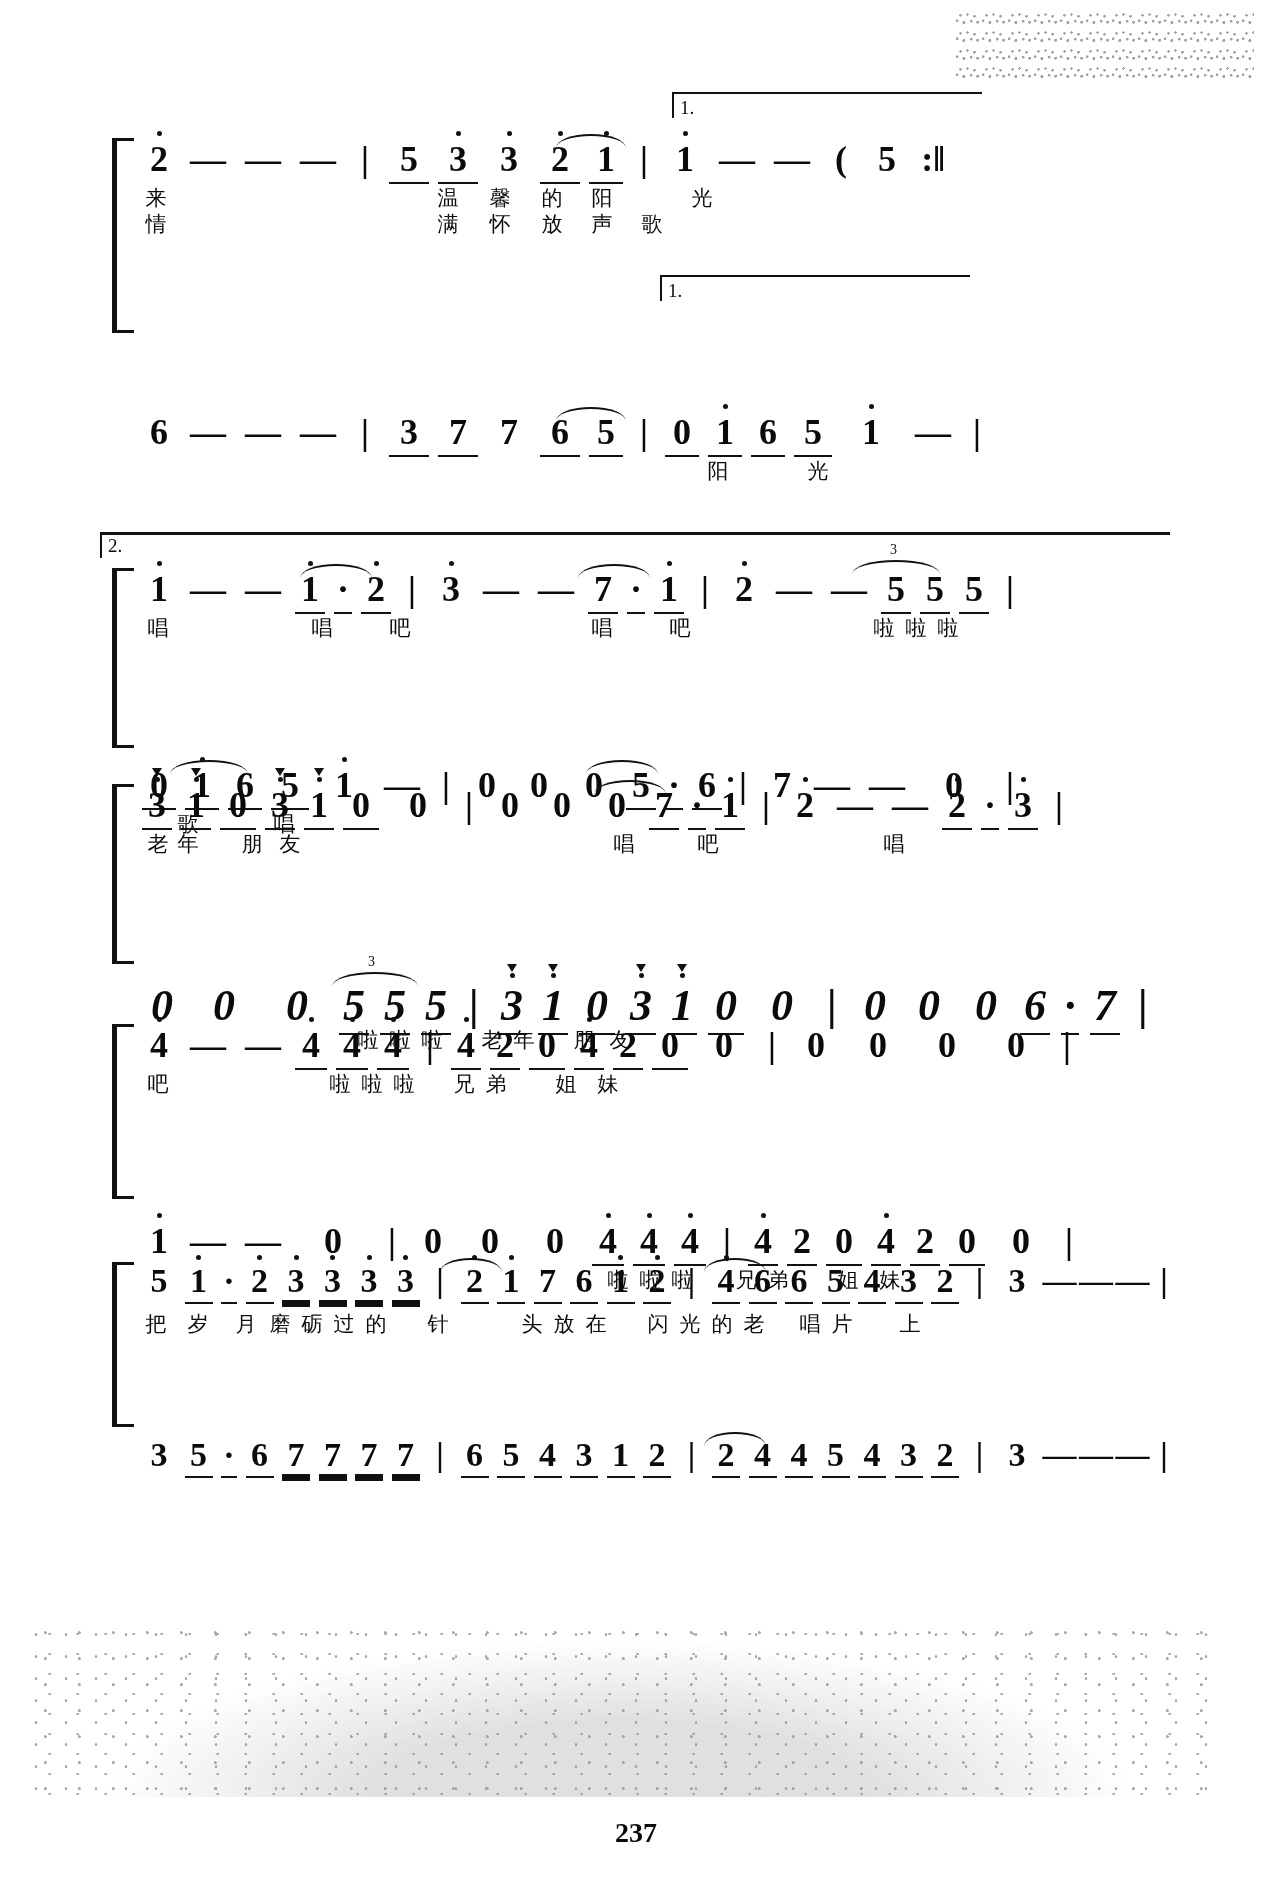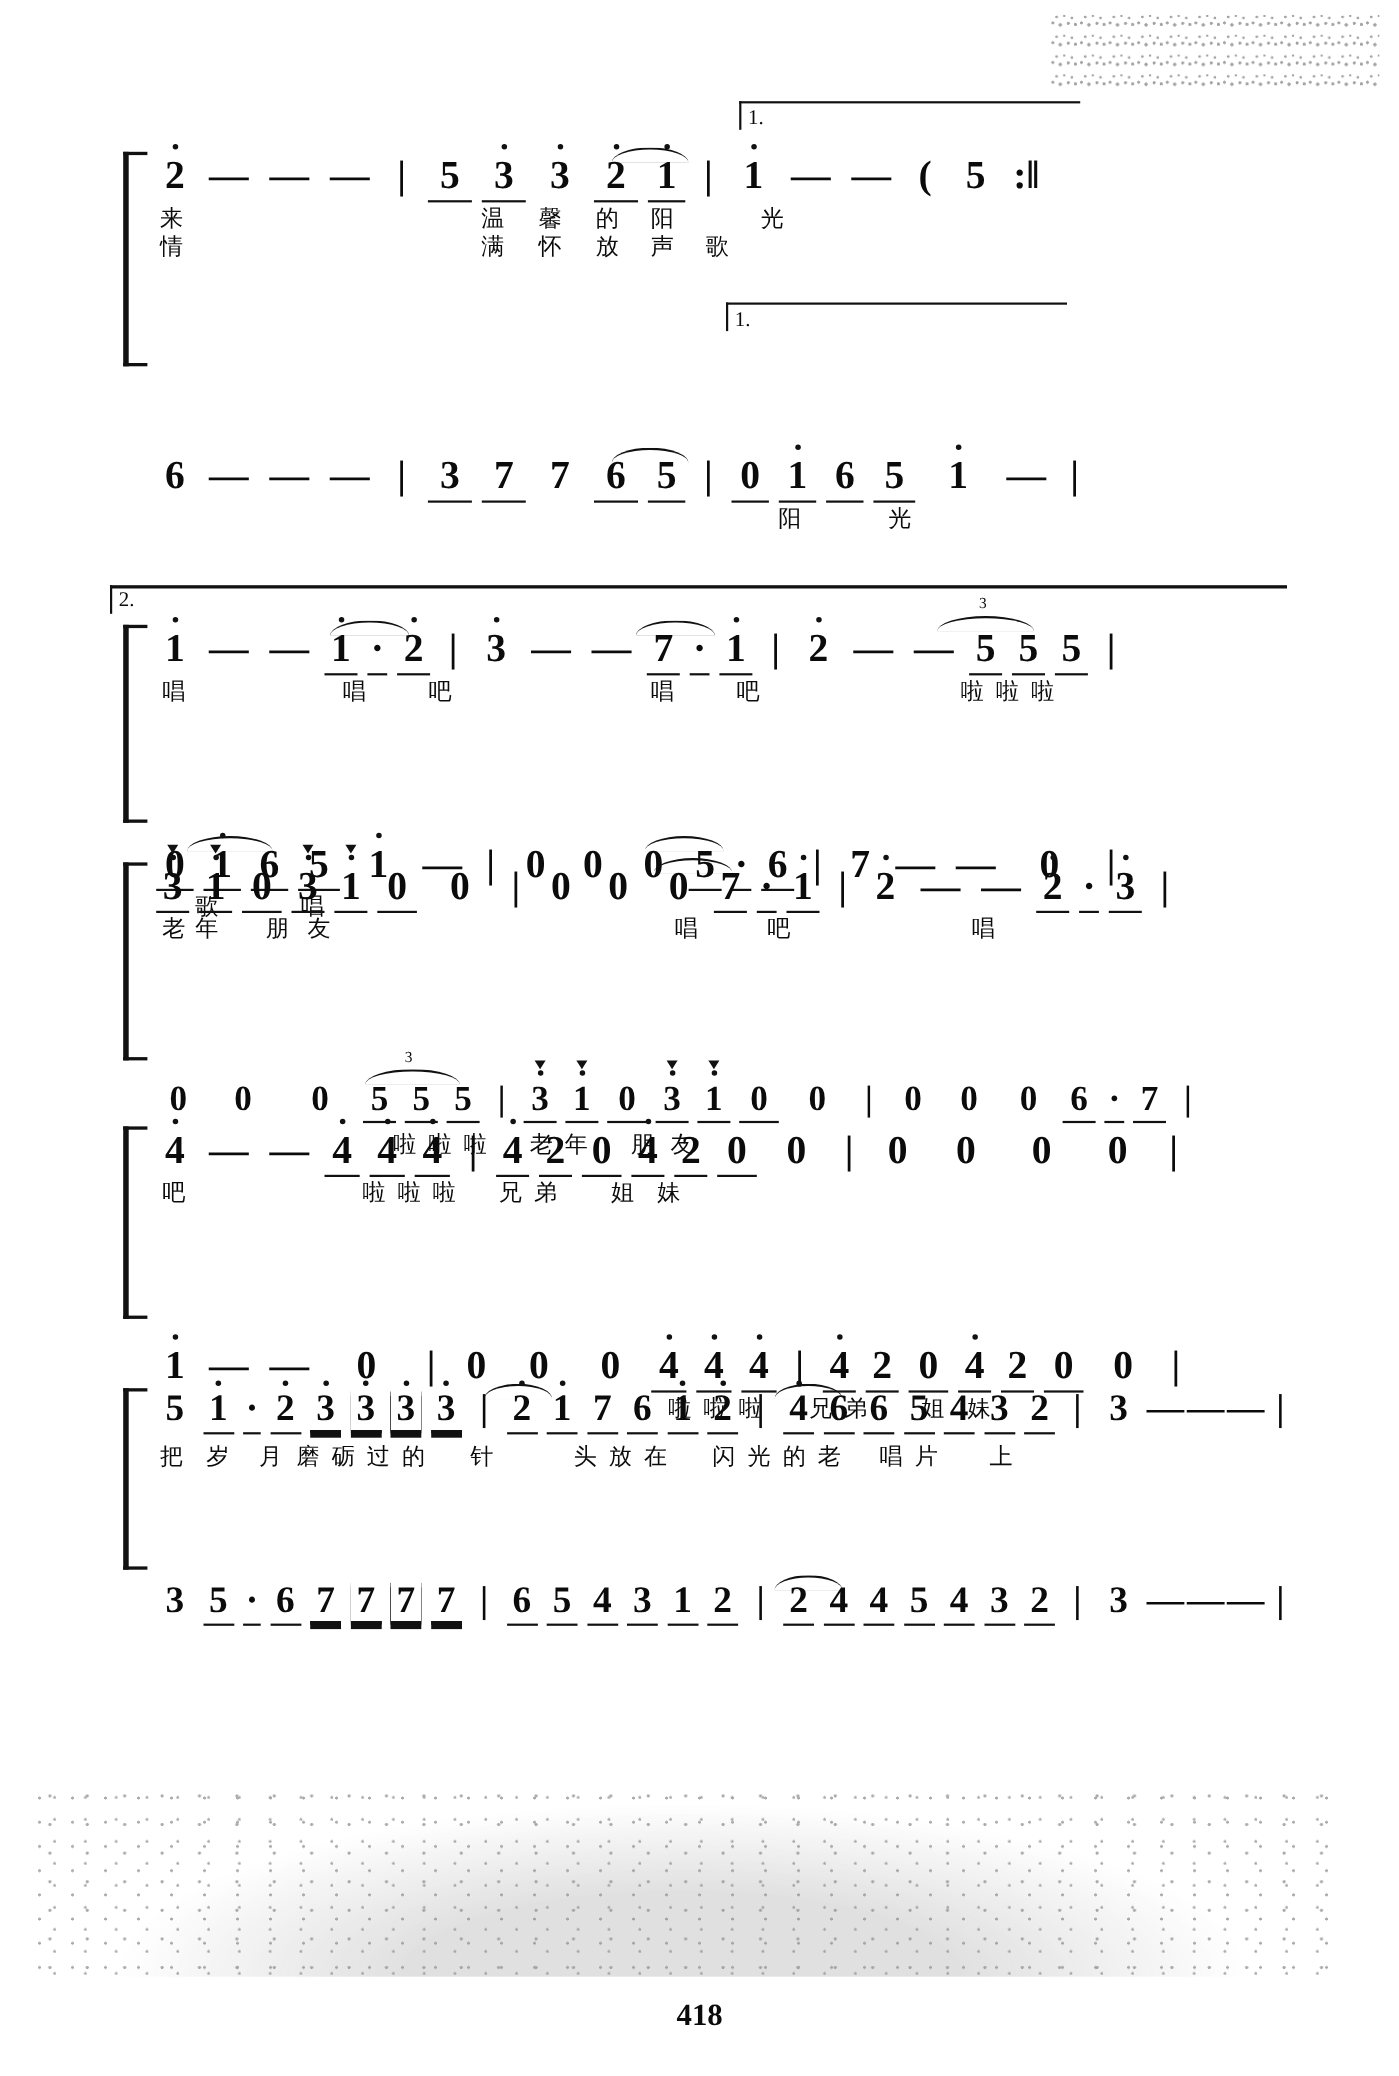--- a/index.html
+++ b/index.html
@@ -394,21 +394,21 @@
         <span class="ly" style="left:46px;">年</span>
         <span class="ly" style="left:110px;">朋</span>
         <span class="ly" style="left:148px;">友</span>
         <span class="ly" style="left:482px;">唱</span>
         <span class="ly" style="left:566px;">吧</span>
         <span class="ly" style="left:752px;">唱</span>
       </div>
     </div>
 
     <div class="stave" style="top:112px;">
-      <div class="notes" style="font-size:32px;">
+      <div class="notes" style="font-size:44px;font-style:italic;">
         <span class="n" style="width:40px;">0</span>
         <span class="n" style="width:62px;">0</span>
         <span class="n" style="width:62px;">0</span>
         <span class="n u1" style="width:30px;">5</span>
         <span class="n u1" style="width:30px;">5</span>
         <span class="n u1" style="width:30px;">5</span>
         <span class="n" style="width:24px;">|</span>
         <span class="n u1 dot-up arrow-down" style="width:30px;">3</span>
         <span class="n u1 dot-up arrow-down" style="width:30px;">1</span>
         <span class="n u1" style="width:36px;">0</span>
@@ -604,14 +604,14 @@
         <span class="n" style="width:28px;">—</span>
         <span class="n" style="width:28px;">—</span>
         <span class="n" style="width:24px;">|</span>
       </div>
       <div class="slur" style="left:592px; top:-4px; width:62px;"></div>
     </div>
   </div>
 
   <div class="speckle bottom"></div>
 
-  <div class="page-number">418</div>
+  <div class="page-number">237</div>
 </div>
 
 </body></html>

